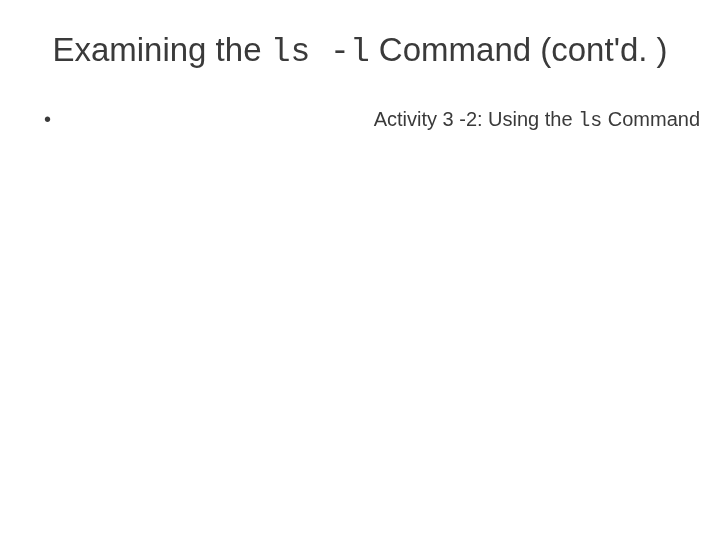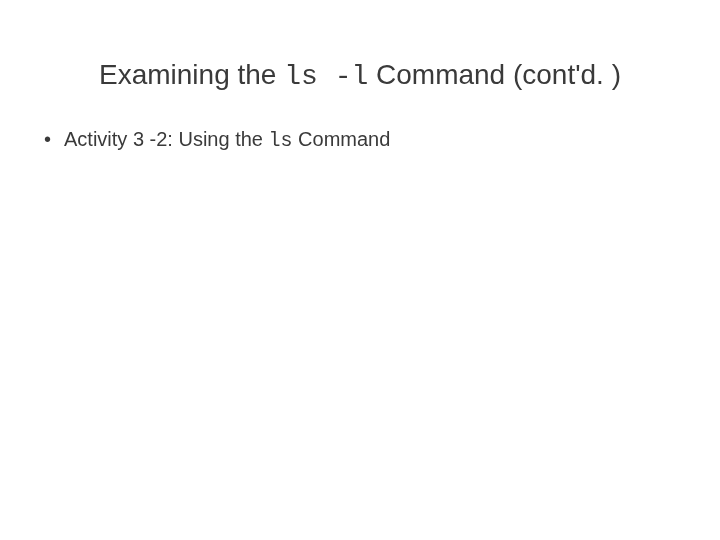--- a/index.html
+++ b/index.html
@@ -10,32 +10,32 @@
     body {
       width: 720px;
       height: 540px;
       background: #ffffff;
       font-family: Arial, Helvetica, sans-serif;
       color: #3a3a3a;
       padding: 28px 20px 20px 20px;
     }
     .slide-title {
       text-align: center;
-      font-size: 28px;
+      font-size: 33px;
       font-weight: 400;
       line-height: 1.35;
       margin-bottom: 28px;
-      margin-top: 28px;
     }
     .slide-title .mono {
       font-family: "Courier New", Courier, monospace;
     }
     .bullet-list {
       list-style: none;
       padding-left: 24px;
+      text-align: right;
     }
     .bullet-item {
       position: relative;
       font-size: 20px;
       line-height: 1.5;
       padding-left: 20px;
     }
     .bullet-item::before {
       content: "•";
       position: absolute;

